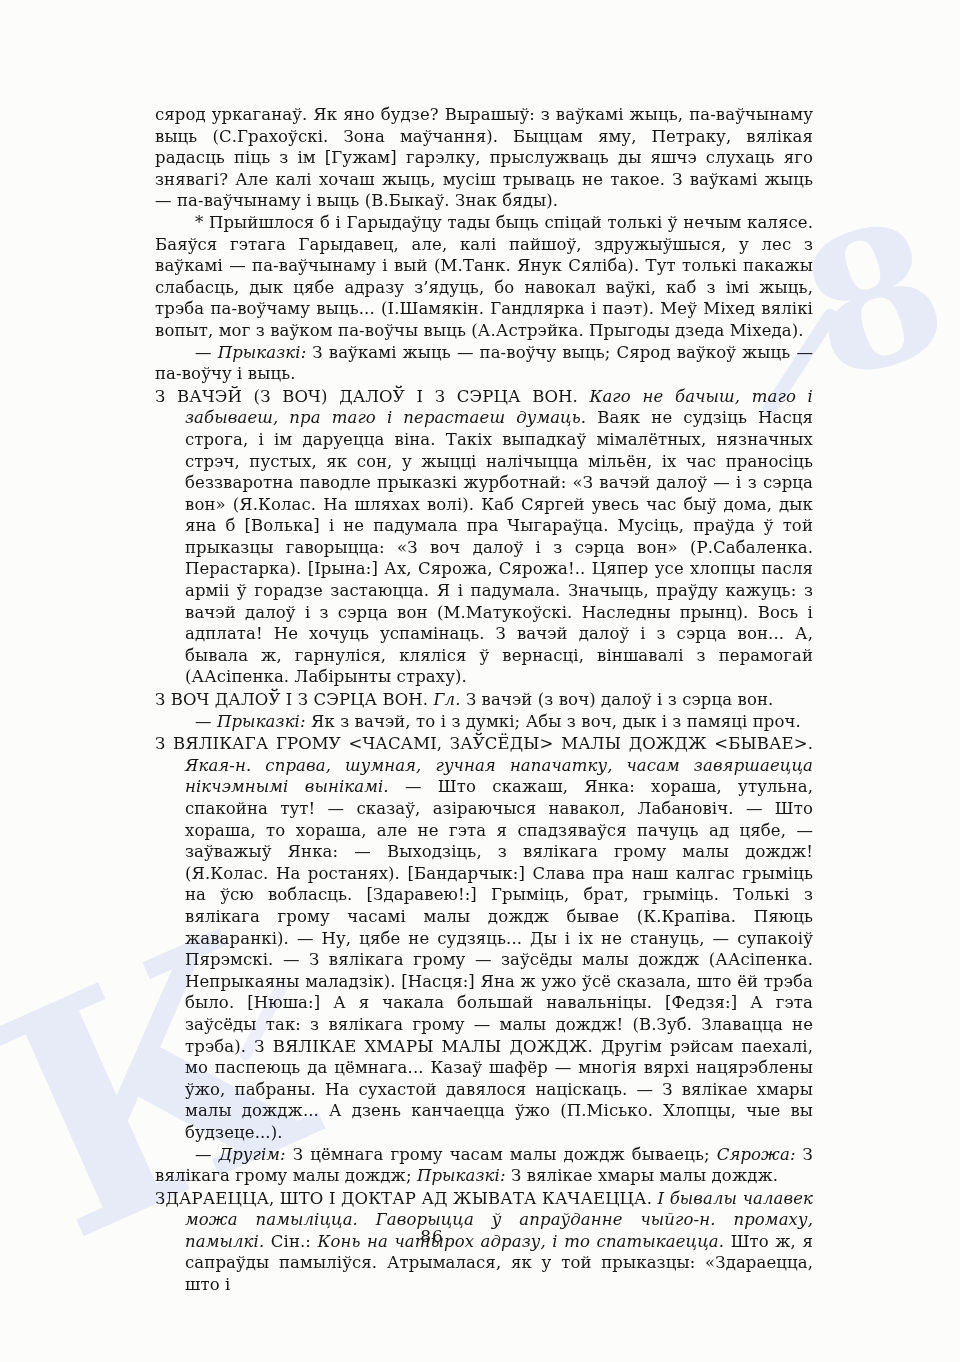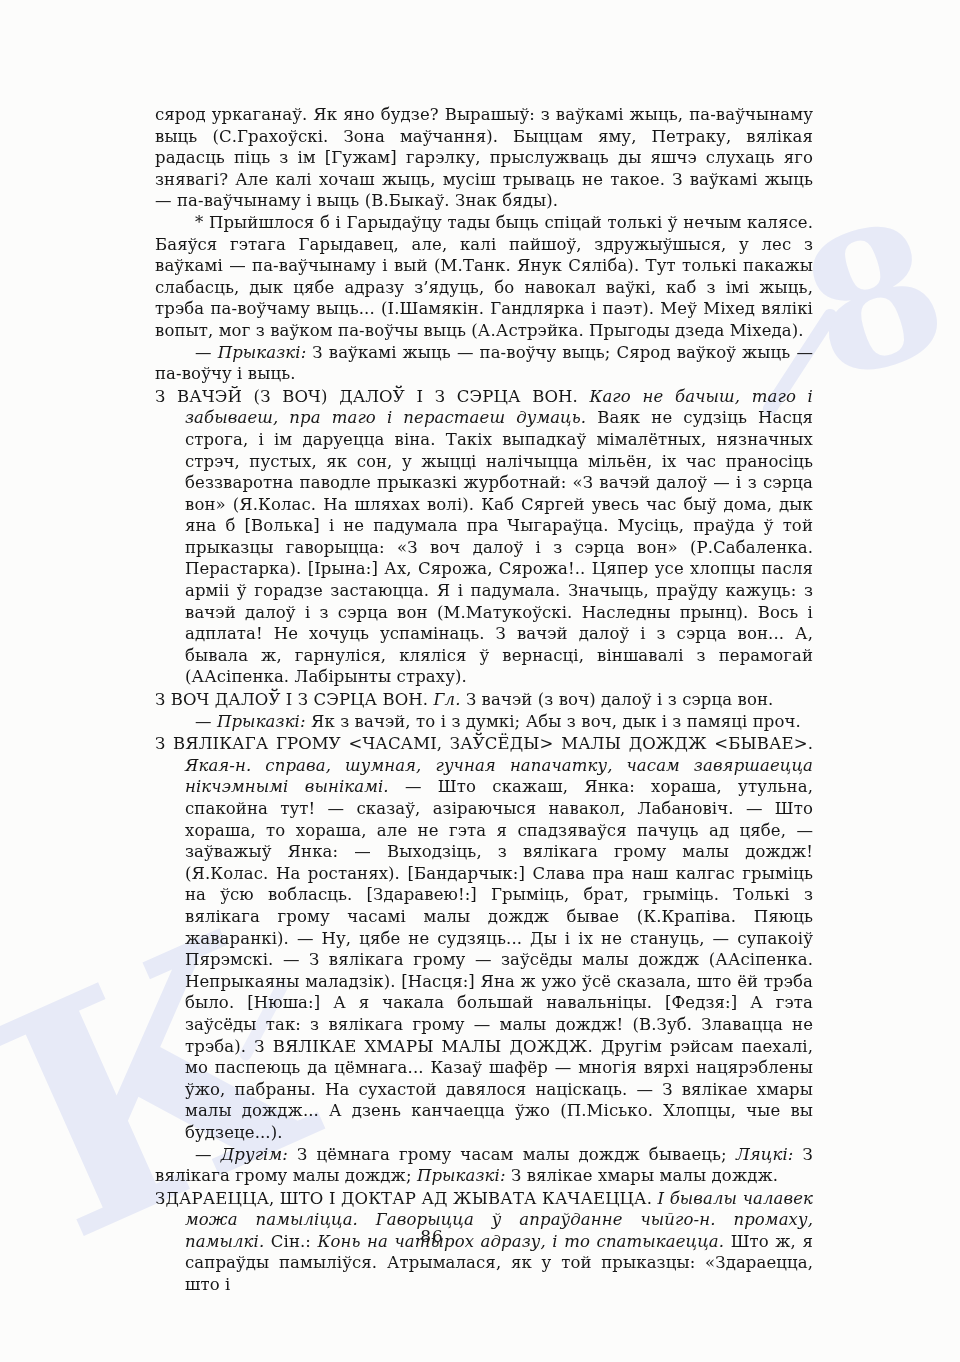--- a/index.html
+++ b/index.html
@@ -114,19 +114,19 @@
   <div class="wm-stroke2"></div>
 
   <div class="text-block">
       <p class="para plain"><span>сярод уркаганаў. Як яно будзе? Вырашыў: з ваўкамі жыць, па-ваўчынаму выць (С.Грахоўскі. Зона маўчання). Быццам яму, Петраку, вялікая радасць піць з ім [Гужам] гарэлку, прыслужваць ды яшчэ слухаць яго знявагі? Але калі хочаш жыць, мусіш трываць не такое. З ваўкамі жыць — па-ваўчынаму і выць (В.Быкаў. Знак бяды).</span></p>
       <p class="para indent"><span>* Прыйшлося б і Гарыдаўцу тады быць спіцай толькі ў нечым калясе. Баяўся гэтага Гарыдавец, але, калі пайшоў, здружыўшыся, у лес з ваўкамі — па-ваўчынаму і вый (М.Танк. Янук Сяліба). Тут толькі пакажы слабасць, дык цябе адразу з’ядуць, бо навокал ваўкі, каб з імі жыць, трэба па-воўчаму выць... (І.Шамякін. Гандлярка і паэт). Меў Міхед вялікі вопыт, мог з ваўком па-воўчы выць (А.Астрэйка. Прыгоды дзеда Міхеда).</span></p>
       <p class="para indent"><span>— </span><em>Прыказкі:</em><span> З ваўкамі жыць — па-воўчу выць; Сярод ваўкоў жыць — па-воўчу і выць.</span></p>
       <p class="para entry"><span>З ВАЧЭЙ (З ВОЧ) ДАЛОЎ І З СЭРЦА ВОН. </span><em>Каго не бачыш, таго і забываеш, пра таго і перастаеш думаць.</em><span> Ваяк не судзіць Насця строга, і ім даруецца віна. Такіх выпадкаў мімалётных, нязначных стрэч, пустых, як сон, у жыцці налічыцца мільён, іх час праносіць беззваротна паводле прыказкі журботнай: «З вачэй далоў — і з сэрца вон» (Я.Колас. На шляхах волі). Каб Сяргей увесь час быў дома, дык яна б [Волька] і не падумала пра Чыгараўца. Мусіць, праўда ў той прыказцы гаворыцца: «З воч далоў і з сэрца вон» (Р.Сабаленка. Перастарка). [Ірына:] Ах, Сярожа, Сярожа!.. Цяпер усе хлопцы пасля арміі ў горадзе застаюцца. Я і падумала. Значыць, праўду кажуць: з вачэй далоў і з сэрца вон (М.Матукоўскі. Наследны прынц). Вось і адплата! Не хочуць успамінаць. З вачэй далоў і з сэрца вон... А, бывала ж, гарнуліся, кляліся ў вернасці, віншавалі з перамогай (ААсіпенка. Лабірынты страху).</span></p>
       <p class="para entry"><span>З ВОЧ ДАЛОЎ І З СЭРЦА ВОН. </span><em>Гл.</em><span> З вачэй (з воч) далоў і з сэрца вон.</span></p>
       <p class="para indent"><span>— </span><em>Прыказкі:</em><span> Як з вачэй, то і з думкі; Абы з воч, дык і з памяці проч.</span></p>
       <p class="para entry"><span>З ВЯЛІКАГА ГРОМУ &lt;ЧАСАМІ, ЗАЎСЁДЫ&gt; МАЛЫ ДОЖДЖ &lt;БЫВАЕ&gt;. </span><em>Якая-н. справа, шумная, гучная напачатку, часам завяршаецца нікчэмнымі вынікамі.</em><span> — Што скажаш, Янка: хораша, утульна, спакойна тут! — сказаў, азіраючыся навакол, Лабановіч. — Што хораша, то хораша, але не гэта я спадзяваўся пачуць ад цябе, — заўважыў Янка: — Выходзіць, з вялікага грому малы дождж! (Я.Колас. На ростанях). [Бандарчык:] Слава пра наш калгас грыміць на ўсю вобласць. [Здаравею!:] Грыміць, брат, грыміць. Толькі з вялікага грому часамі малы дождж бывае (К.Крапіва. Пяюць жаваранкі). — Ну, цябе не судзяць... Ды і іх не стануць, — супакоіў Пярэмскі. — З вялікага грому — заўсёды малы дождж (ААсіпенка. Непрыкаяны маладзік). [Насця:] Яна ж ужо ўсё сказала, што ёй трэба было. [Нюша:] А я чакала большай навальніцы. [Федзя:] А гэта заўсёды так: з вялікага грому — малы дождж! (В.Зуб. Злавацца не трэба). З ВЯЛІКАЕ ХМАРЫ МАЛЫ ДОЖДЖ. Другім рэйсам паехалі, мо паспеюць да цёмнага... Казаў шафёр — многія вярхі нацярэблены ўжо, пабраны. На сухастой давялося націскаць. — З вялікае хмары малы дождж... А дзень канчаецца ўжо (П.Місько. Хлопцы, чые вы будзеце...).</span></p>
-      <p class="para indent"><span>— </span><em>Другім:</em><span> З цёмнага грому часам малы дождж бываець; </span><em>Ляцкі:</em><span> З вялікага грому малы дождж; </span><em>Прыказкі:</em><span> З вялікае хмары малы дождж.</span></p>
+      <p class="para indent"><span>— </span><em>Другім:</em><span> З цёмнага грому часам малы дождж бываець; </span><em>Сярожа:</em><span> З вялікага грому малы дождж; </span><em>Прыказкі:</em><span> З вялікае хмары малы дождж.</span></p>
       <p class="para entry"><span>ЗДАРАЕЦЦА, ШТО І ДОКТАР АД ЖЫВАТА КАЧАЕЦЦА. </span><em>І бывалы чалавек можа памыліцца. Гаворыцца ў апраўданне чыйго-н. промаху, памылкі.</em><span> Сін.: </span><em>Конь на чатырох адразу, і то спатыкаецца.</em><span> Што ж, я сапраўды памыліўся. Атрымалася, як у той прыказцы: «Здараецца, што і</span></p>
     </div>
 
   <div class="page-number">86</div>
 
 </div>
 
 </body></html>

